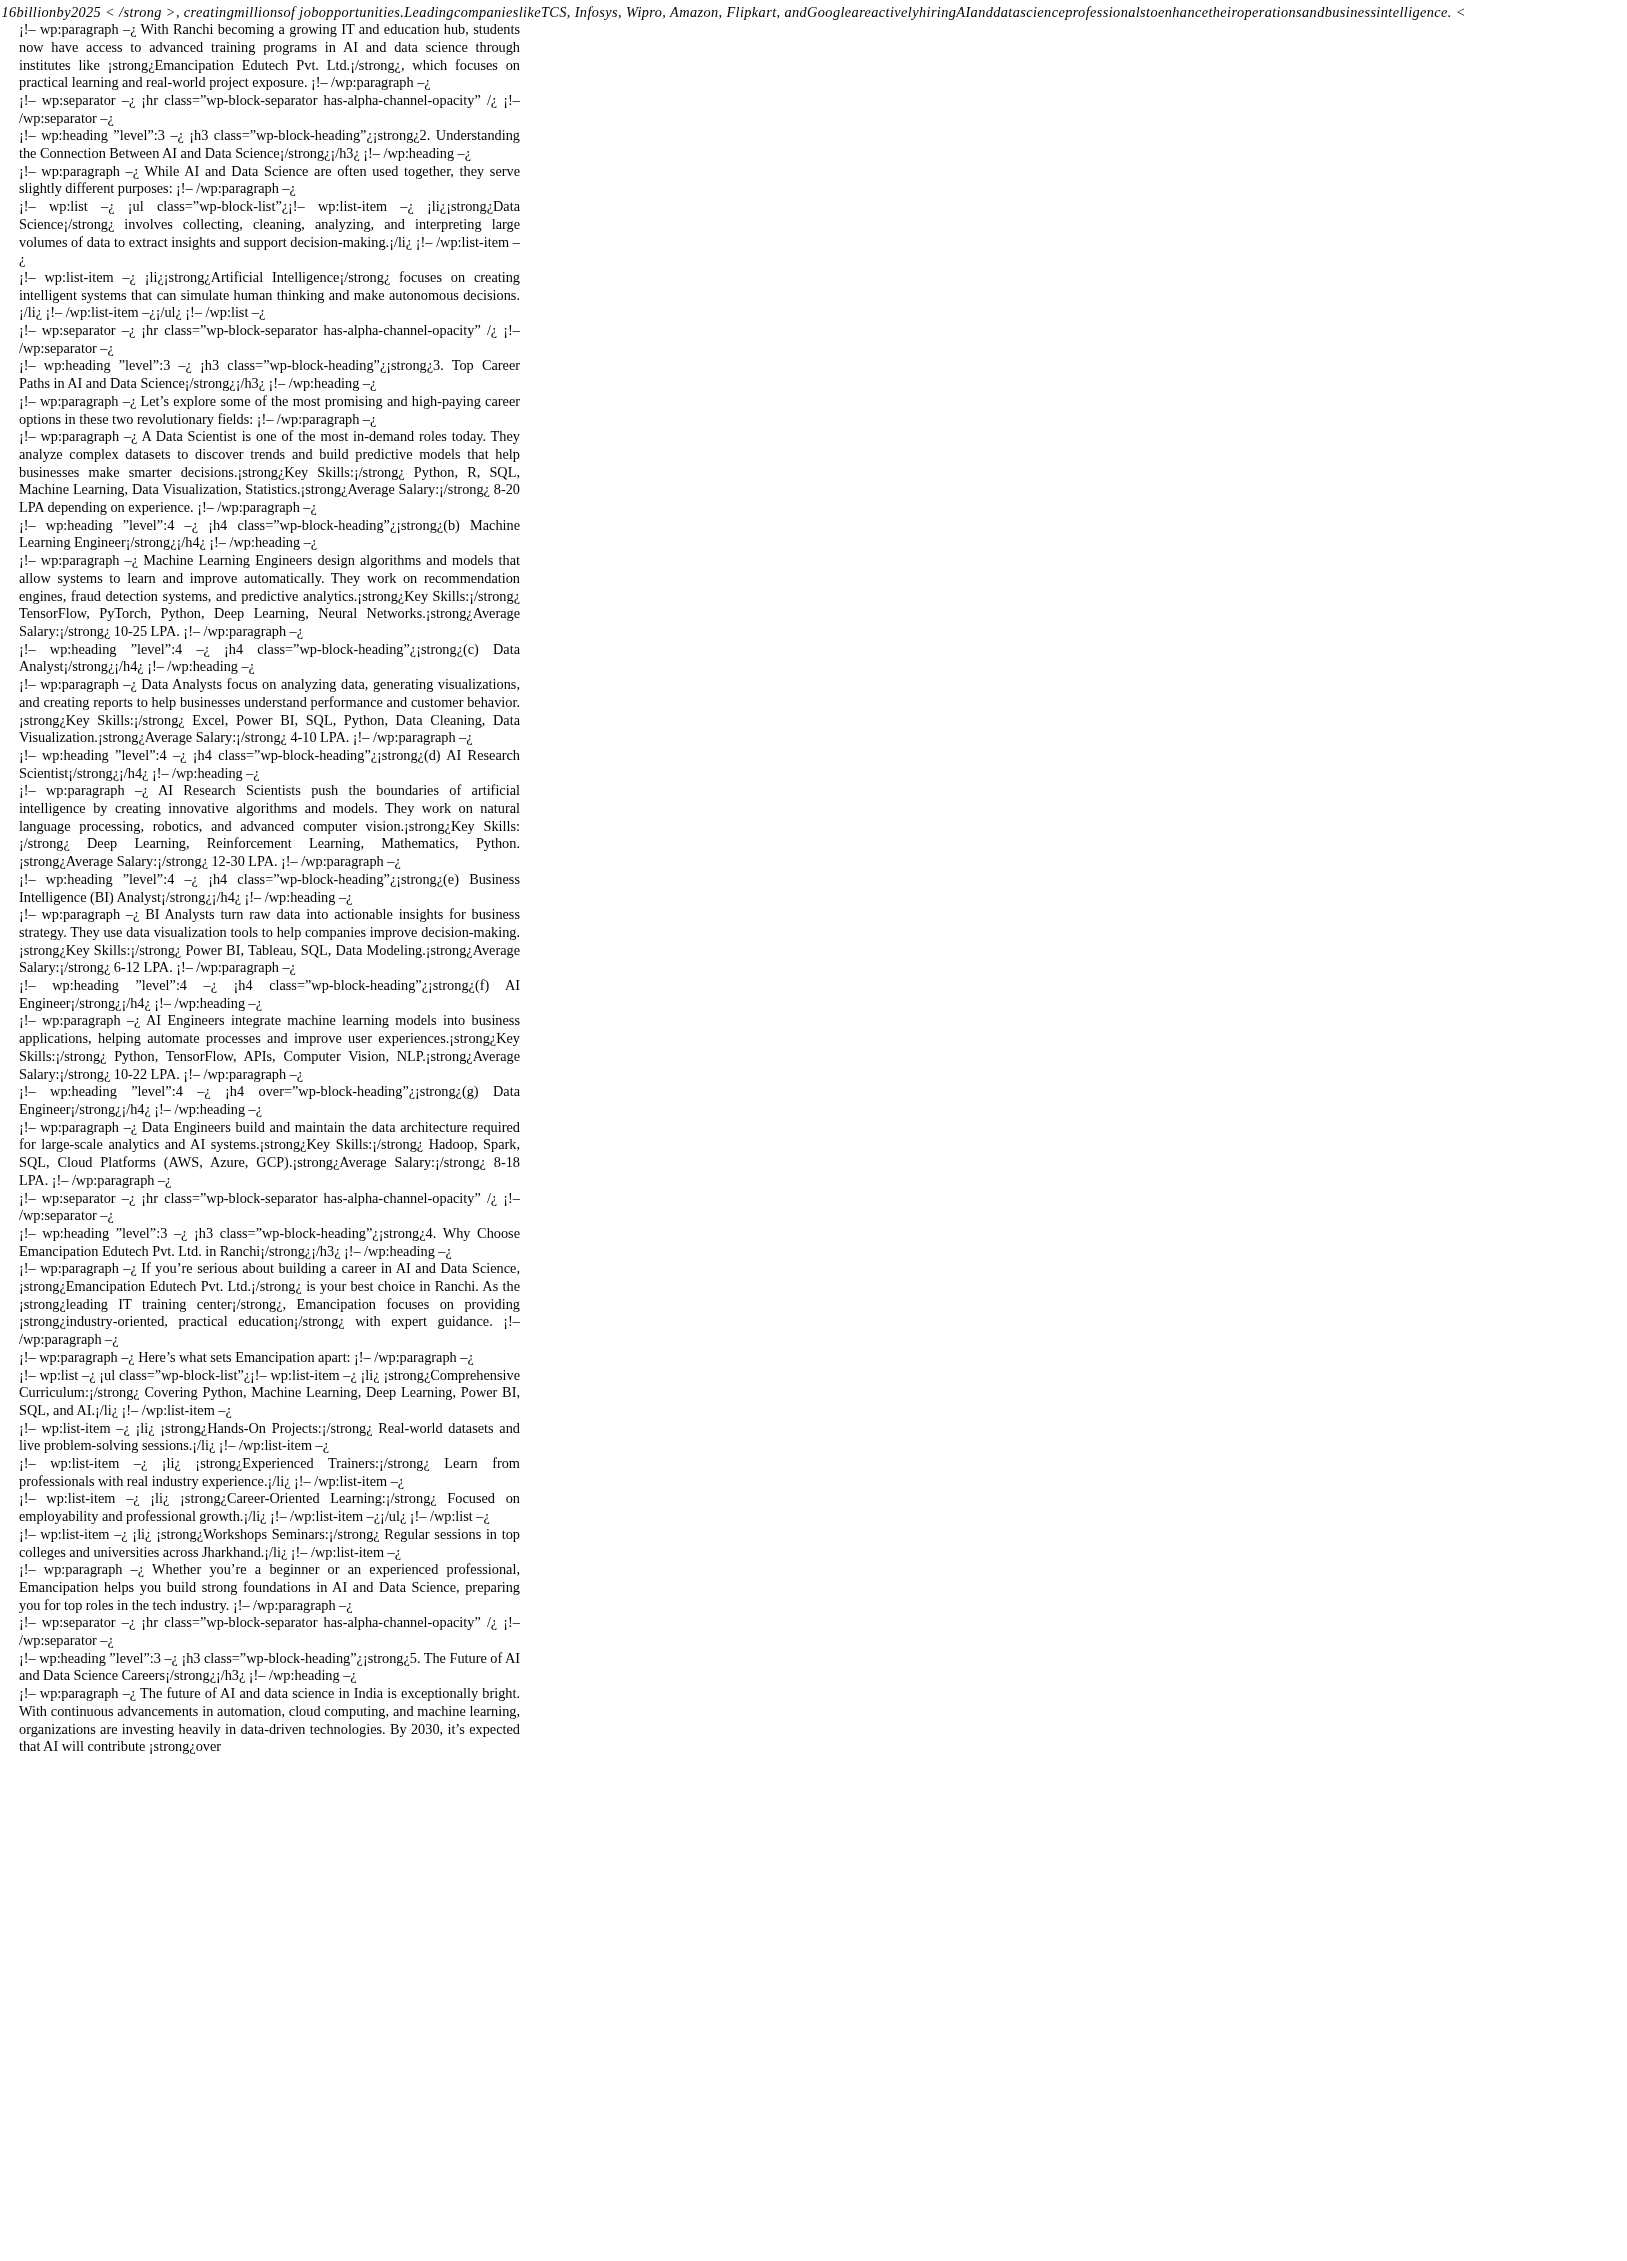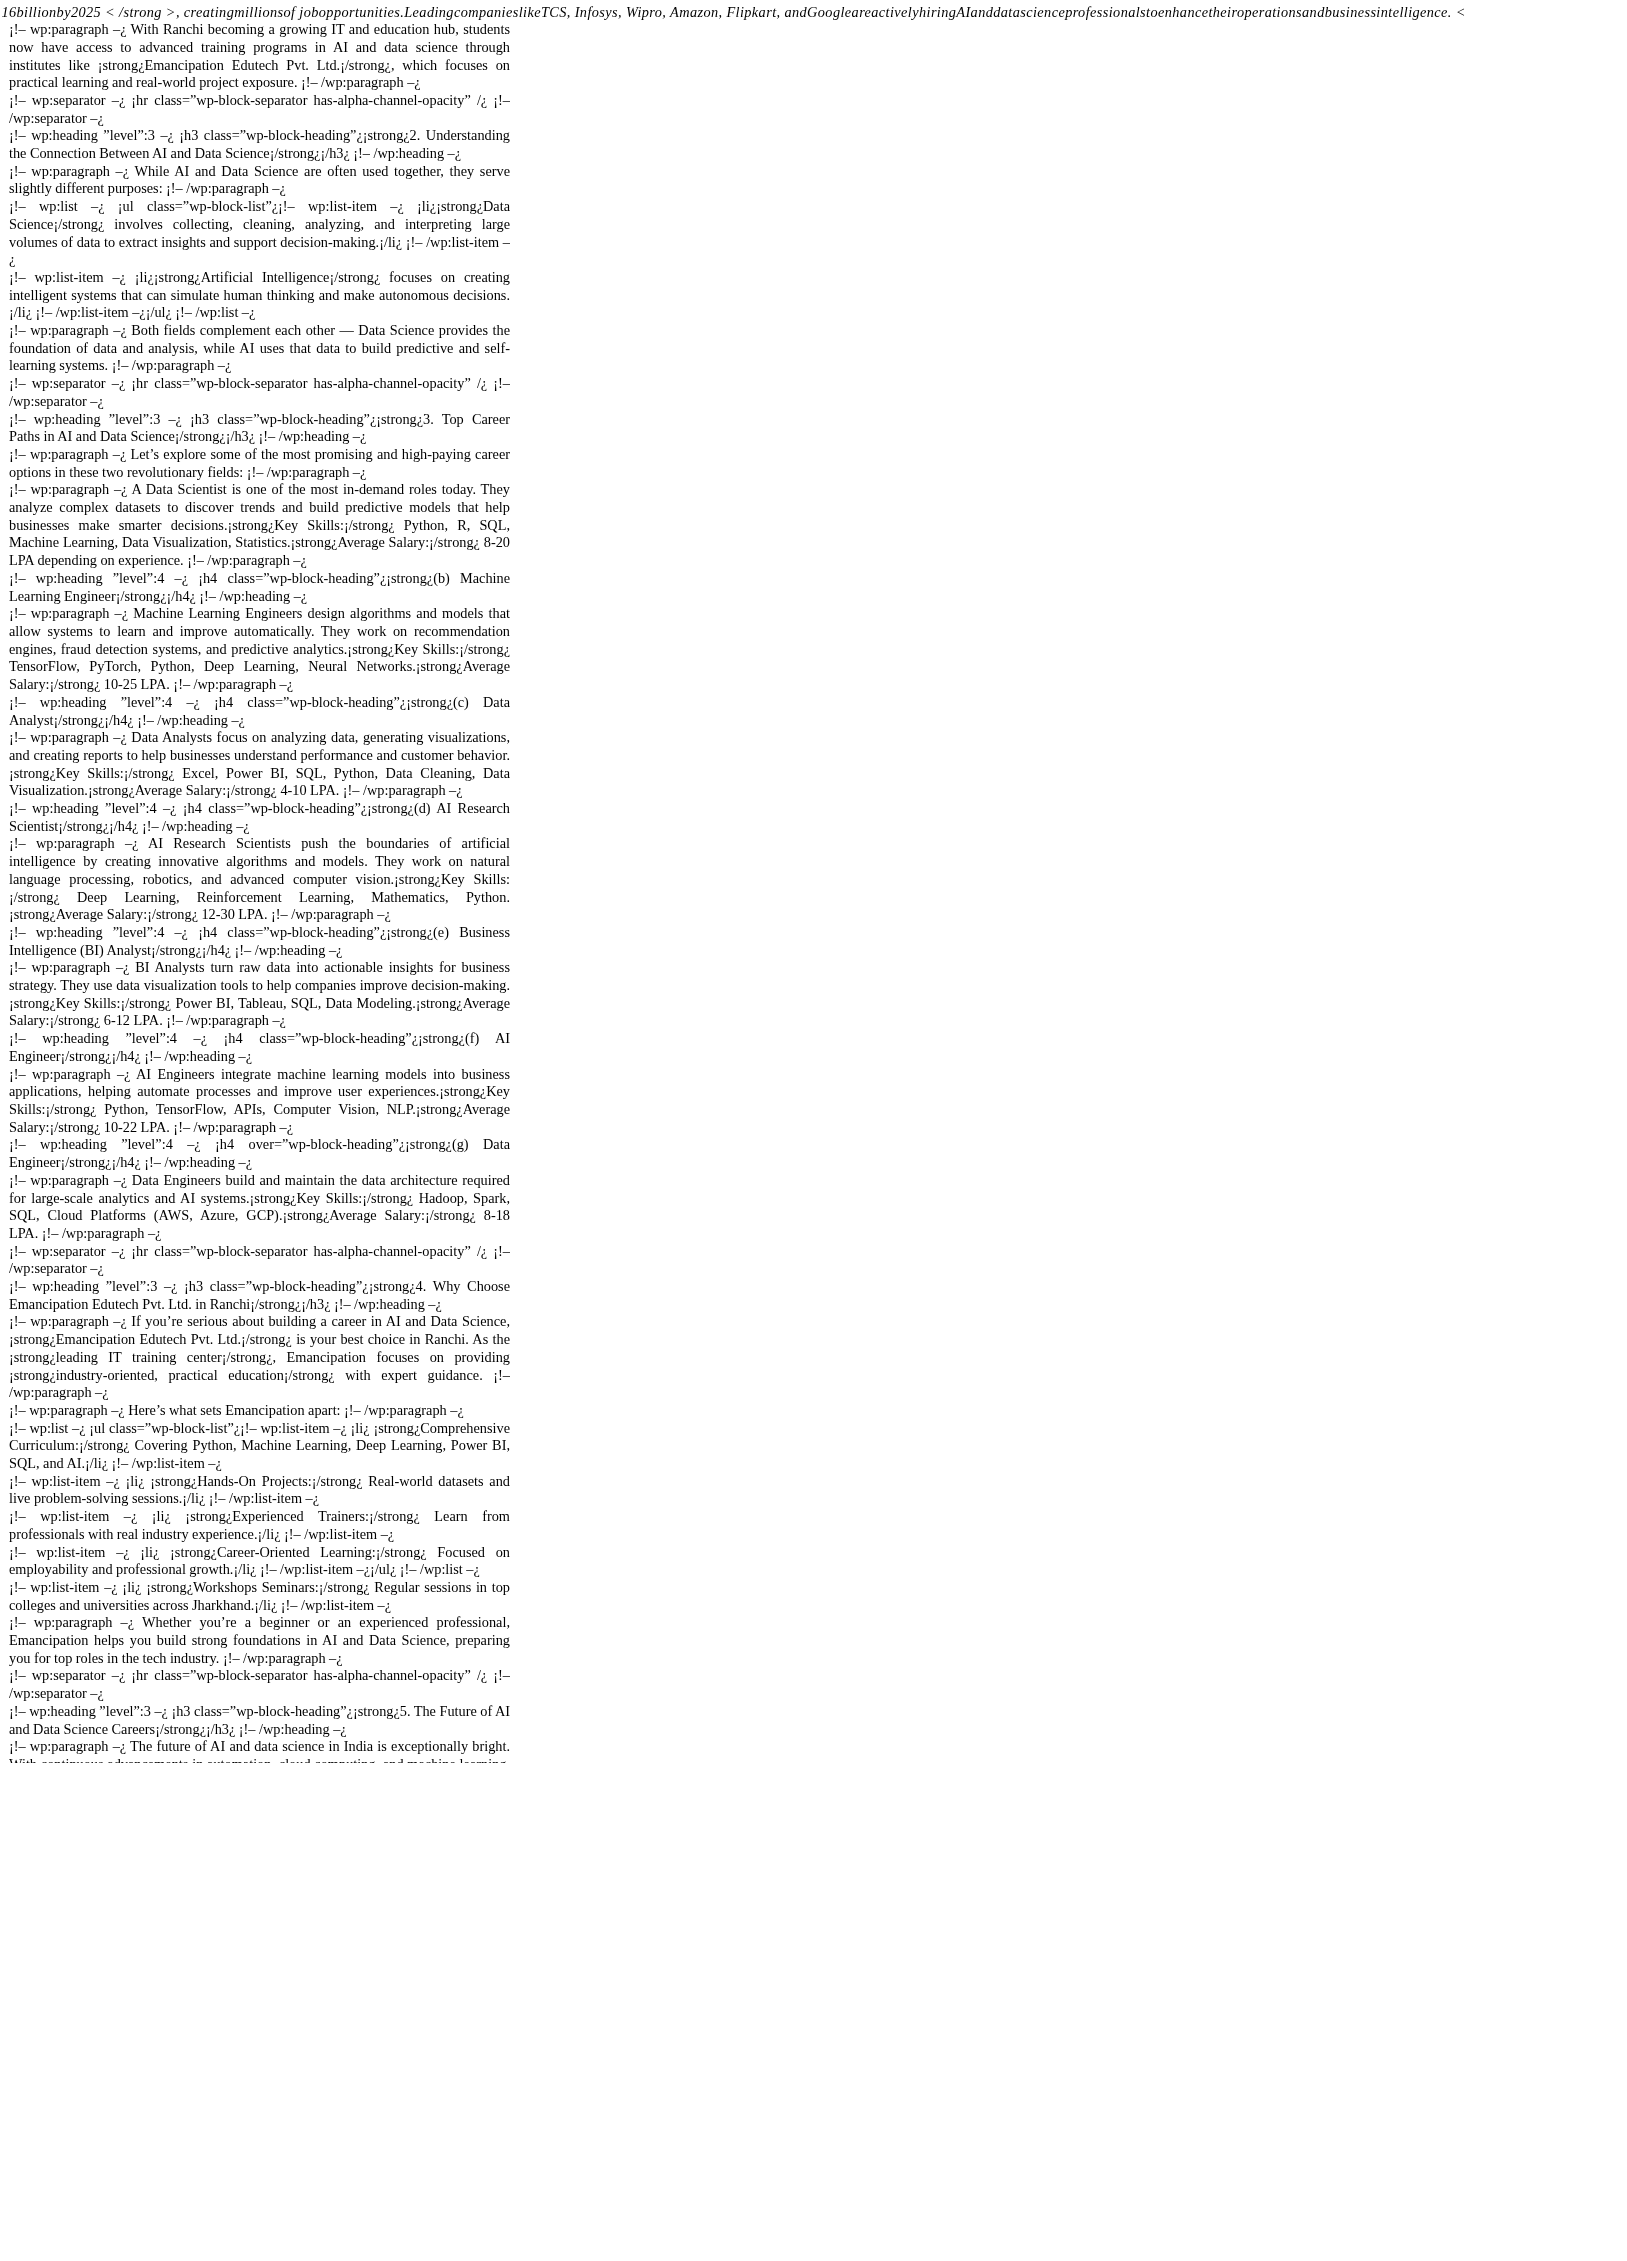--- a/index.html
+++ b/index.html
@@ -27,21 +27,21 @@
       color: #000000;
     }
     .math-line.first {
       padding-top: 3.6px;
       letter-spacing: 0.4px;
       width: 1628px;
       overflow: hidden;
     }
     .doc-column {
       width: 501px;
-      padding-left: 9px;
+      padding-left: 19px;
       font-size: 14.3px;
       line-height: 17.7px;
       color: #000000;
       text-align: justify;
       hyphens: auto;
       -webkit-hyphens: auto;
       word-spacing: -0.1px;
     }
     .blk {
       text-align: justify;
@@ -54,21 +54,20 @@
 <div class="page">
   <div class="math-line first">16billionby2025 &lt; /strong &gt;, creatingmillionsof jobopportunities.LeadingcompanieslikeTCS, Infosys, Wipro, Amazon, Flipkart, andGoogleareactivelyhiringAIanddatascienceprofessionalstoenhancetheiroperationsandbusinessintelligence. &lt;</div>
 
   <div class="doc-column">
     <div class="blk">¡!– wp:paragraph –¿ With Ranchi becoming a growing IT and education hub, students now have access to advanced training programs in AI and data science through institutes like ¡strong¿Emancipation Edutech Pvt. Ltd.¡/strong¿, which focuses on practical learning and real-world project exposure. ¡!– /wp:paragraph –¿</div>
     <div class="blk">¡!– wp:separator –¿ ¡hr class=”wp-block-separator has-alpha-channel-opacity” /¿ ¡!– /wp:separator –¿</div>
     <div class="blk">¡!– wp:heading ”level”:3 –¿ ¡h3 class=”wp-block-heading”¿¡strong¿2. Understanding the Connection Between AI and Data Science¡/strong¿¡/h3¿ ¡!– /wp:heading –¿</div>
     <div class="blk">¡!– wp:paragraph –¿ While AI and Data Science are often used together, they serve slightly different purposes: ¡!– /wp:paragraph –¿</div>
     <div class="blk">¡!– wp:list –¿ ¡ul class=”wp-block-list”¿¡!– wp:list-item –¿ ¡li¿¡strong¿Data Science¡/strong¿ involves collecting, cleaning, analyzing, and interpreting large volumes of data to extract insights and support decision-making.¡/li¿ ¡!– /wp:list-item –¿</div>
     <div class="blk">¡!– wp:list-item –¿ ¡li¿¡strong¿Artificial Intelligence¡/strong¿ focuses on creating intelligent systems that can simulate human thinking and make autonomous decisions.¡/li¿ ¡!– /wp:list-item –¿¡/ul¿ ¡!– /wp:list –¿</div>
-    <div class="blk">¡!– wp:paragraph –¿ Both fields complement each other — Data Science provides the foundation of data and analysis, while AI uses that data to build predictive and self-learning systems. ¡!– /wp:paragraph –¿</div>
     <div class="blk">¡!– wp:separator –¿ ¡hr class=”wp-block-separator has-alpha-channel-opacity” /¿ ¡!– /wp:separator –¿</div>
     <div class="blk">¡!– wp:heading ”level”:3 –¿ ¡h3 class=”wp-block-heading”¿¡strong¿3. Top Career Paths in AI and Data Science¡/strong¿¡/h3¿ ¡!– /wp:heading –¿</div>
     <div class="blk">¡!– wp:paragraph –¿ Let’s explore some of the most promising and high-paying career options in these two revolutionary fields: ¡!– /wp:paragraph –¿</div>
     <div class="blk">¡!– wp:paragraph –¿ A Data Scientist is one of the most in-demand roles today. They analyze complex datasets to discover trends and build predictive models that help businesses make smarter decisions.¡strong¿Key Skills:¡/strong¿ Python, R, SQL, Machine Learning, Data Visualization, Statistics.¡strong¿Average Salary:¡/strong¿ 8-20 LPA depending on experience. ¡!– /wp:paragraph –¿</div>
     <div class="blk">¡!– wp:heading ”level”:4 –¿ ¡h4 class=”wp-block-heading”¿¡strong¿(b) Machine Learning Engineer¡/strong¿¡/h4¿ ¡!– /wp:heading –¿</div>
     <div class="blk">¡!– wp:paragraph –¿ Machine Learning Engineers design algorithms and models that allow systems to learn and improve automatically. They work on recommendation engines, fraud detection systems, and predictive analytics.¡strong¿Key Skills:¡/strong¿ TensorFlow, PyTorch, Python, Deep Learning, Neural Networks.¡strong¿Average Salary:¡/strong¿ 10-25 LPA. ¡!– /wp:paragraph –¿</div>
     <div class="blk">¡!– wp:heading ”level”:4 –¿ ¡h4 class=”wp-block-heading”¿¡strong¿(c) Data Analyst¡/strong¿¡/h4¿ ¡!– /wp:heading –¿</div>
     <div class="blk">¡!– wp:paragraph –¿ Data Analysts focus on analyzing data, generating visualizations, and creating reports to help businesses understand performance and customer behavior.¡strong¿Key Skills:¡/strong¿ Excel, Power BI, SQL, Python, Data Cleaning, Data Visualization.¡strong¿Average Salary:¡/strong¿ 4-10 LPA. ¡!– /wp:paragraph –¿</div>
     <div class="blk">¡!– wp:heading ”level”:4 –¿ ¡h4 class=”wp-block-heading”¿¡strong¿(d) AI Research Scientist¡/strong¿¡/h4¿ ¡!– /wp:heading –¿</div>
     <div class="blk">¡!– wp:paragraph –¿ AI Research Scientists push the boundaries of artificial intelligence by creating innovative algorithms and models. They work on natural language processing, robotics, and advanced computer vision.¡strong¿Key Skills:¡/strong¿ Deep Learning, Reinforcement Learning, Mathematics, Python.¡strong¿Average Salary:¡/strong¿ 12-30 LPA. ¡!– /wp:paragraph –¿</div>

